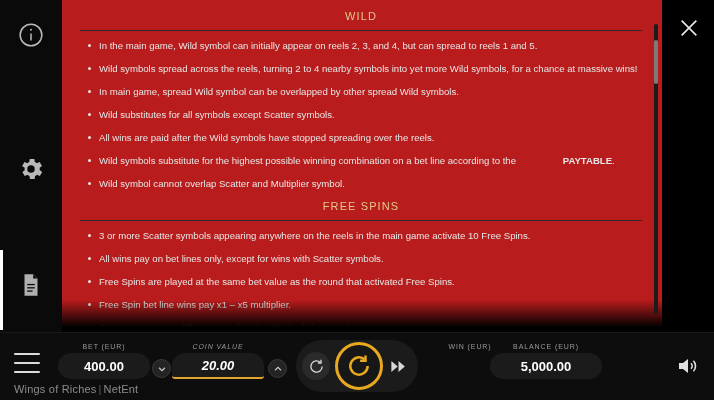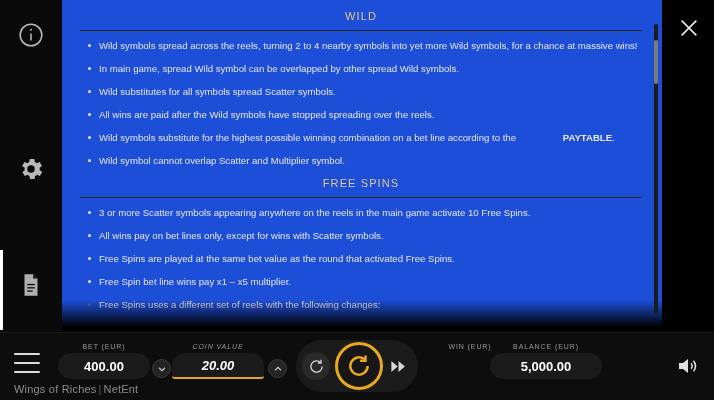--- a/index.html
+++ b/index.html
@@ -38,21 +38,21 @@
     left: 0; top: 250px;
     width: 3px; height: 80px;
     background: #fff;
   }
 
   
   .panel {
     position: absolute;
     left: 62px; top: 0;
     width: 600px; height: 332px;
-    background: #1d4ed8;
+    background: #b91c1c;
     padding: 6px 20px 0 18px;
     overflow: hidden;
   }
   .sect-title {
     text-align: center;
     color: #e0c98a;
     font-size: 11px;
     letter-spacing: 1.1px;
     padding: 4px 0 6px 0;
   }
@@ -246,23 +246,24 @@
       </svg>
     </div>
     <div class="rail-sel"></div>
   </div>
 
   <div class="panel">
 
     <div class="sect-title">WILD</div>
     <div class="divider"></div>
     <ul class="rules">
+      <li>In the main game, Wild symbol can initially appear on reels 2, 3, and 4, but can spread to reels 1 and 5.</li>
       <li>Wild symbols spread across the reels, turning 2 to 4 nearby symbols into yet more Wild symbols, for a chance at massive wins!</li>
       <li>In main game, spread Wild symbol can be overlapped by other spread Wild symbols.</li>
-      <li>Wild substitutes for all symbols spread Scatter symbols.</li>
+      <li>Wild substitutes for all symbols except Scatter symbols.</li>
       <li>All wins are paid after the Wild symbols have stopped spreading over the reels.</li>
       <li><span>Wild symbols substitute for the highest possible winning combination on a bet line according to the <b>PAYTABLE</b>.</span></li>
       <li>Wild symbol cannot overlap Scatter and Multiplier symbol.</li>
     </ul>
 
     <div class="sect-title" style="padding-top:0">FREE SPINS</div>
     <div class="divider"></div>
     <ul class="rules">
       <li>3 or more Scatter symbols appearing anywhere on the reels in the main game activate 10 Free Spins.</li>
       <li>All wins pay on bet lines only, except for wins with Scatter symbols.</li>

